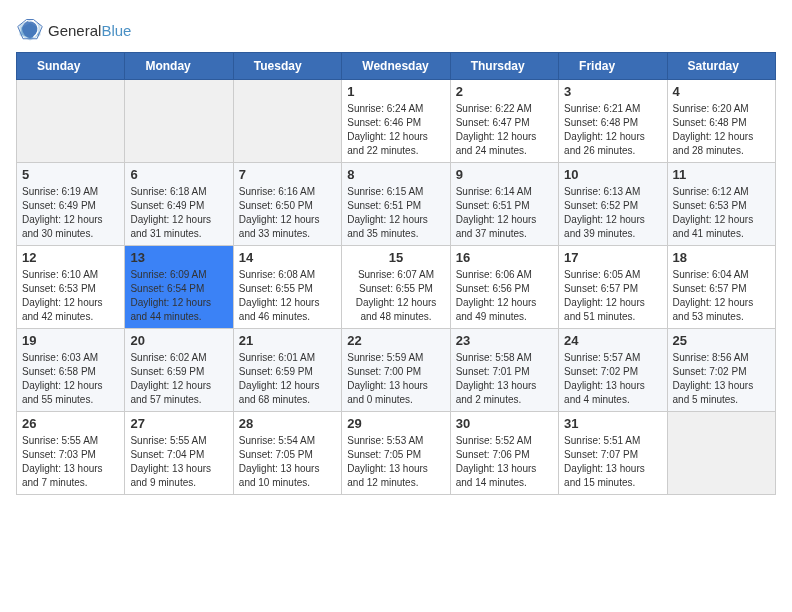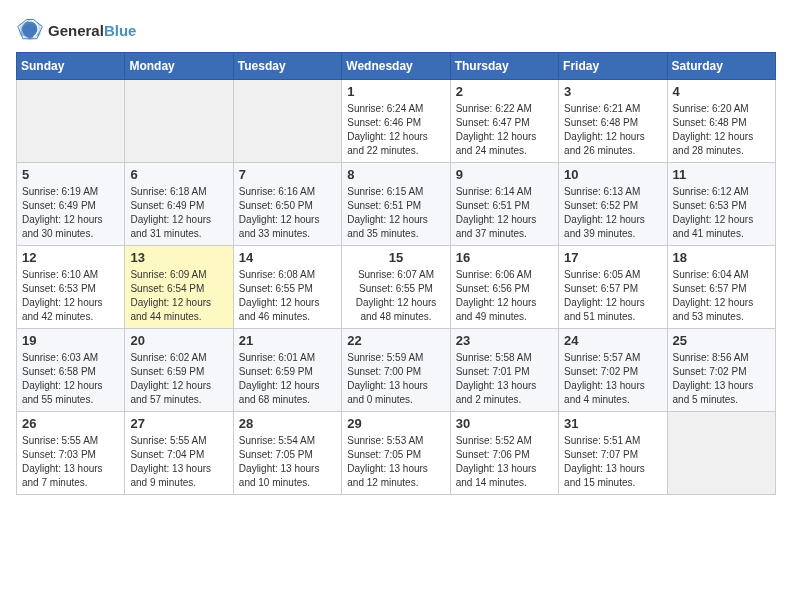--- a/index.html
+++ b/index.html
@@ -40,21 +40,21 @@
     .calendar {
       width: 100%;
       border-collapse: collapse;
       border: 1px solid #ccc;
     }
     .calendar th {
       background: #3a6db5;
       color: #fff;
       font-size: 12px;
       font-weight: bold;
-      padding: 6px 4px;
+      padding: 6px 20px;
       text-align: left;
       border: 1px solid #2d5a9b;
     }
     .calendar td {
       vertical-align: top;
       border: 1px solid #ccc;
       padding: 4px 5px;
       font-size: 10.5px;
       color: #333;
       width: calc(100% / 7);
@@ -87,21 +87,21 @@
 <div class="header">
   <div class="logo">
     <svg class="logo-icon" viewBox="0 0 32 32" xmlns="http://www.w3.org/2000/svg">
       <polygon points="16,4 28,10 28,22 16,28 4,22 4,10" fill="#4a90c4" opacity="0.3"></polygon>
       <polygon points="16,8 26,13 26,21 16,26 6,21 6,13" fill="#4a90c4" opacity="0.6"></polygon>
       <polygon points="20,4 30,12 24,26 8,26 2,12 12,4" fill="none" stroke="#3a6db5" stroke-width="1"></polygon>
       <path d="M10,8 Q16,2 22,8 Q28,14 22,22 Q16,28 10,22 Q4,14 10,8Z" fill="#3a6db5" opacity="0.8"></path>
       <path d="M14,6 Q20,4 24,10 Q28,18 20,24" fill="none" stroke="#fff" stroke-width="1.5"></path>
     </svg>
     <div>
-      <div style="font-size:15px;font-weight:bold;color:#333;">General<span style="color:#4a90c4;">Blue</span></div>
+      <div style="font-size:15px;font-weight:normal;color:#333;">General<span style="color:#4a90c4;">Blue</span></div>
     </div>
   </div>
   <div class="title-block">
     <div class="month-title"></div>
     <div class="location"></div>
   </div>
 </div>
 
 <table class="calendar">
   <thead>
@@ -213,21 +213,21 @@
       </tr>
       <tr>
         <td style="background: rgb(255, 255, 255);">
           <span class="day-num">12</span>
           <div class="cell-content">
             <div>Sunrise: 6:10 AM</div>
             <div>Sunset: 6:53 PM</div>
             <div>Daylight: 12 hours and 42 minutes.</div>
           </div>
         </td>
-        <td style="background: #fef9c3;">
+        <td style="background: #3b82f6;">
           <span class="day-num">13</span>
           <div class="cell-content">
             <div>Sunrise: 6:09 AM</div>
             <div>Sunset: 6:54 PM</div>
             <div>Daylight: 12 hours and 44 minutes.</div>
           </div>
         </td>
         <td style="background: rgb(255, 255, 255);">
           <span class="day-num">14</span>
           <div class="cell-content">

